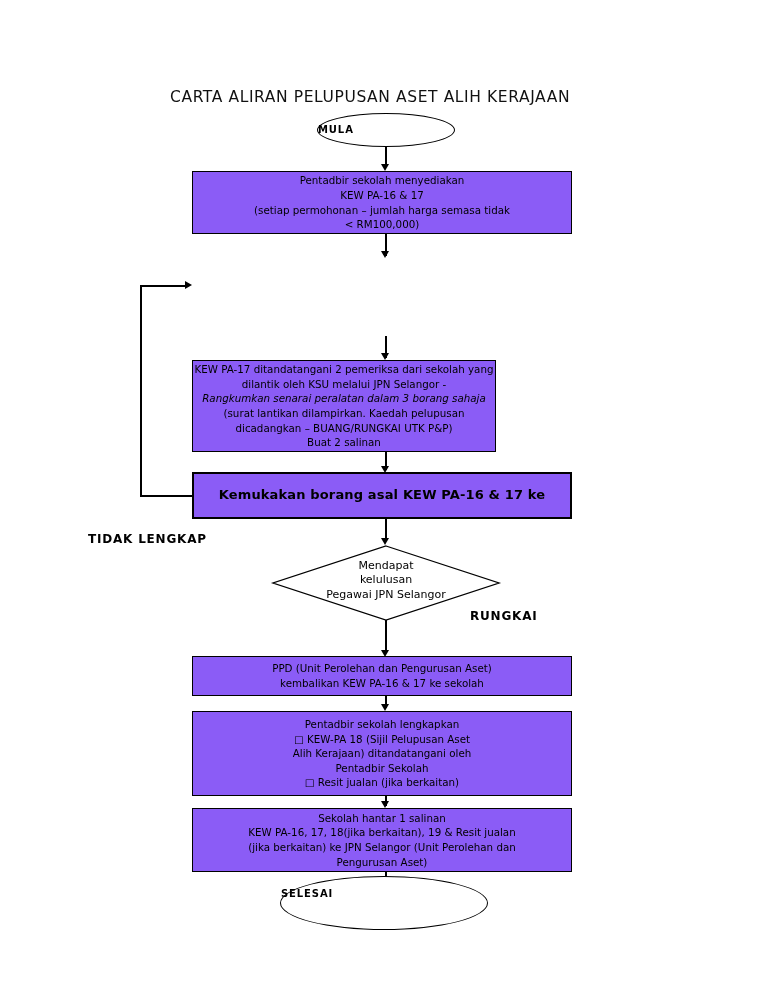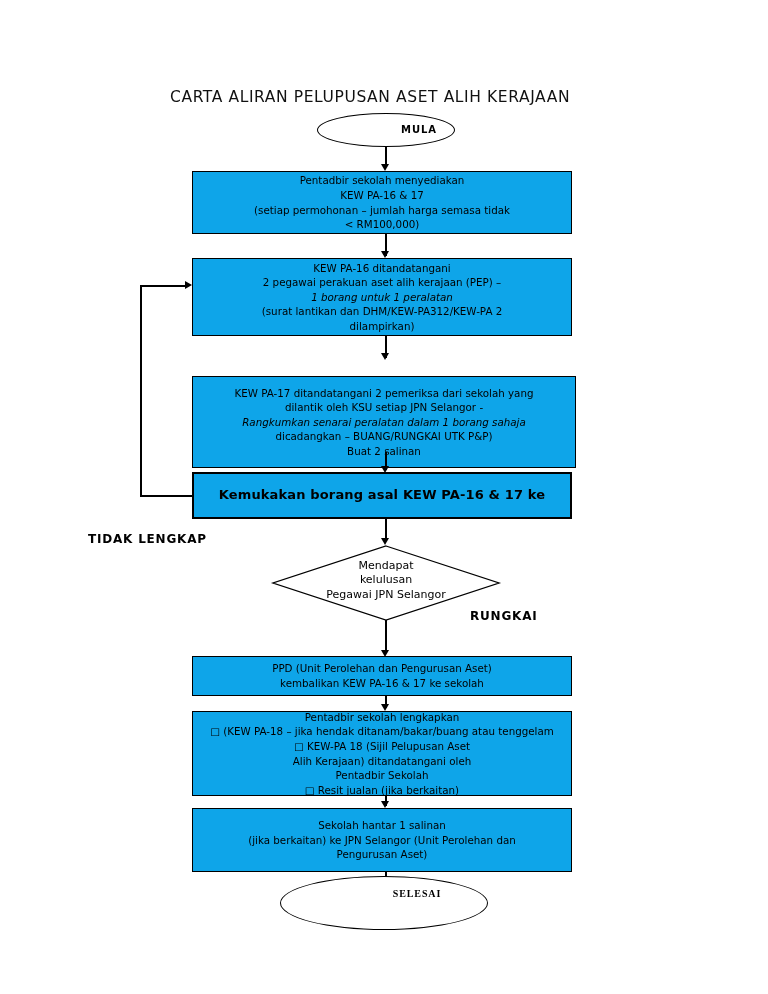--- a/index.html
+++ b/index.html
@@ -36,31 +36,30 @@
   .terminator {
     border: 1.4px solid #000;
     border-radius: 50%;
     background: #fff;
     box-sizing: border-box;
   }
   .terminator .term-label {
     position: absolute;
     left: 0;
     width: 100%;
-    text-align: center;
+    text-align: left;
     font-weight: bold;
     font-size: 10px;
     letter-spacing: 0.9px;
-    padding-left: 33px;
   }
 
   
   .procbox {
     border: 1.3px solid #000;
-    background: #0ea5e9;
+    background: #8b5cf6;
     box-sizing: border-box;
     display: flex;
     flex-direction: column;
     align-items: center;
     justify-content: center;
   }
   .procbox.bold-border { border-width: 2px; }
   .procbox .line {
     text-align: center;
     font-size: 10.3px;
@@ -125,35 +124,29 @@
   <div class="abs procbox" style="left:192px; top:171px; width:380px; height:63px;">
     <div class="line">Pentadbir sekolah menyediakan</div>
     <div class="line">KEW PA-16 &amp; 17</div>
     <div class="line">(setiap permohonan – jumlah harga semasa tidak</div>
     <div class="line">&lt; RM100,000)</div>
   </div>
 
   <div class="abs vline" style="left:385px; top:234px; height:22px;"></div>
   <div class="abs arrow-down" style="left:381px; top:251px;"></div>
 
-  <div class="abs procbox" style="left:192px; top:258px; width:380px; height:78px;">
-    <div class="line">KEW PA-16 ditandatangani</div>
-    <div class="line">2 pegawai perakuan aset alih kerajaan (PEP) –</div>
-    <div class="line italic">1 borang untuk 1 peralatan</div>
-    <div class="line">(surat lantikan dan DHM/KEW-PA312/KEW-PA 2</div>
-    <div class="line">dilampirkan)</div>
-  </div>
 
   <div class="abs vline" style="left:385px; top:336px; height:22px;"></div>
   <div class="abs arrow-down" style="left:381px; top:353px;"></div>
 
-  <div class="abs procbox" style="left:192px; top:376px; width:384px; height:92px;">
+  <div class="abs procbox" style="left:192px; top:360px; width:304px; height:92px;">
     <div class="line">KEW PA-17 ditandatangani 2 pemeriksa dari sekolah yang</div>
-    <div class="line">dilantik oleh KSU setiap JPN Selangor -</div>
-    <div class="line italic">Rangkumkan senarai peralatan dalam 1 borang sahaja</div>
+    <div class="line">dilantik oleh KSU melalui JPN Selangor -</div>
+    <div class="line italic">Rangkumkan senarai peralatan dalam 3 borang sahaja</div>
+    <div class="line">(surat lantikan dilampirkan. Kaedah pelupusan</div>
     <div class="line">dicadangkan – BUANG/RUNGKAI UTK P&amp;P)</div>
     <div class="line">Buat 2 salinan</div>
   </div>
 
   <div class="abs vline" style="left:385px; top:452px; height:18px;"></div>
   <div class="abs arrow-down" style="left:381px; top:466px;"></div>
 
   <div class="abs procbox bold-border strong" style="left:192px; top:472px; width:380px; height:47px;">
     <div class="line">Kemukakan borang asal KEW PA-16 &amp; 17 ke</div>
   </div>
@@ -187,36 +180,36 @@
   <div class="abs procbox" style="left:192px; top:656px; width:380px; height:40px;">
     <div class="line">PPD (Unit Perolehan dan Pengurusan Aset)</div>
     <div class="line">kembalikan KEW PA-16 &amp; 17 ke sekolah</div>
   </div>
 
   <div class="abs vline" style="left:385px; top:696px; height:12px;"></div>
   <div class="abs arrow-down" style="left:381px; top:704px;"></div>
 
   <div class="abs procbox" style="left:192px; top:711px; width:380px; height:85px;">
     <div class="line">Pentadbir sekolah lengkapkan</div>
-    <div class="line tofu">□ (KEW PA-18 – jika hendak ditanam/bakar/buang atau tenggelam</div>
     <div class="line tofu">□ KEW-PA 18 (Sijil Pelupusan Aset</div>
     <div class="line">Alih Kerajaan) ditandatangani oleh</div>
     <div class="line">Pentadbir Sekolah</div>
     <div class="line tofu">□ Resit jualan (jika berkaitan)</div>
   </div>
 
   <div class="abs vline" style="left:385px; top:796px; height:10px;"></div>
   <div class="abs arrow-down" style="left:381px; top:801px;"></div>
 
   <div class="abs procbox" style="left:192px; top:808px; width:380px; height:64px;">
     <div class="line">Sekolah hantar 1 salinan</div>
+    <div class="line">KEW PA-16, 17, 18(jika berkaitan), 19 &amp; Resit jualan</div>
     <div class="line">(jika berkaitan) ke JPN Selangor (Unit Perolehan dan</div>
     <div class="line">Pengurusan Aset)</div>
   </div>
 
   <div class="abs vline" style="left:385px; top:872px; height:14px;"></div>
   <div class="abs arrow-down" style="left:381px; top:882px;"></div>
 
-  <div class="abs terminator" style="left:280px; top:876px; width:208px; height:54px;font-family:Liberation Serif, serif;">
+  <div class="abs terminator" style="left:280px; top:876px; width:208px; height:54px;">
     <div class="term-label" style="top:11px;">SELESAI</div>
   </div>
 
 </div>
 
 </body></html>

